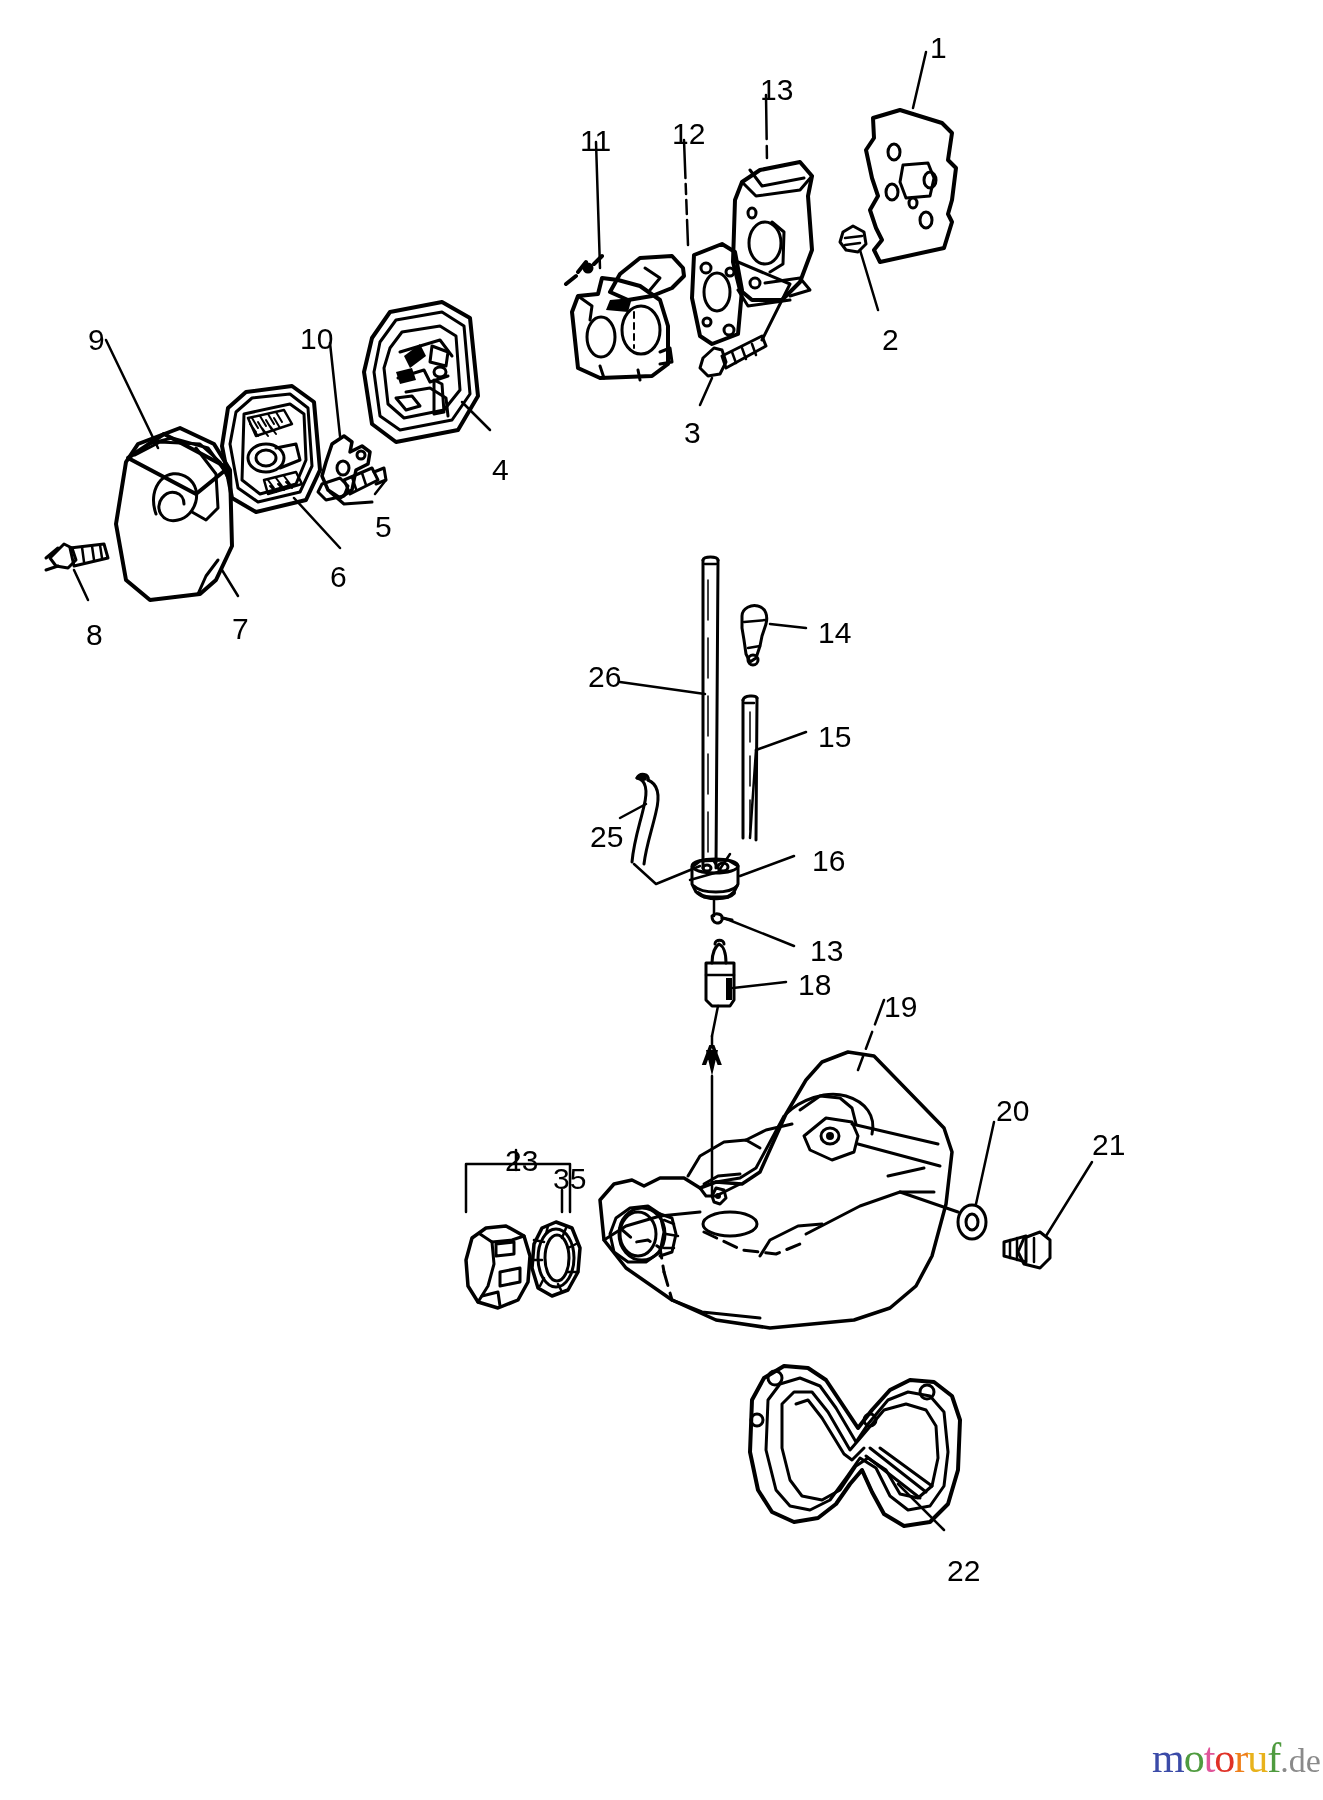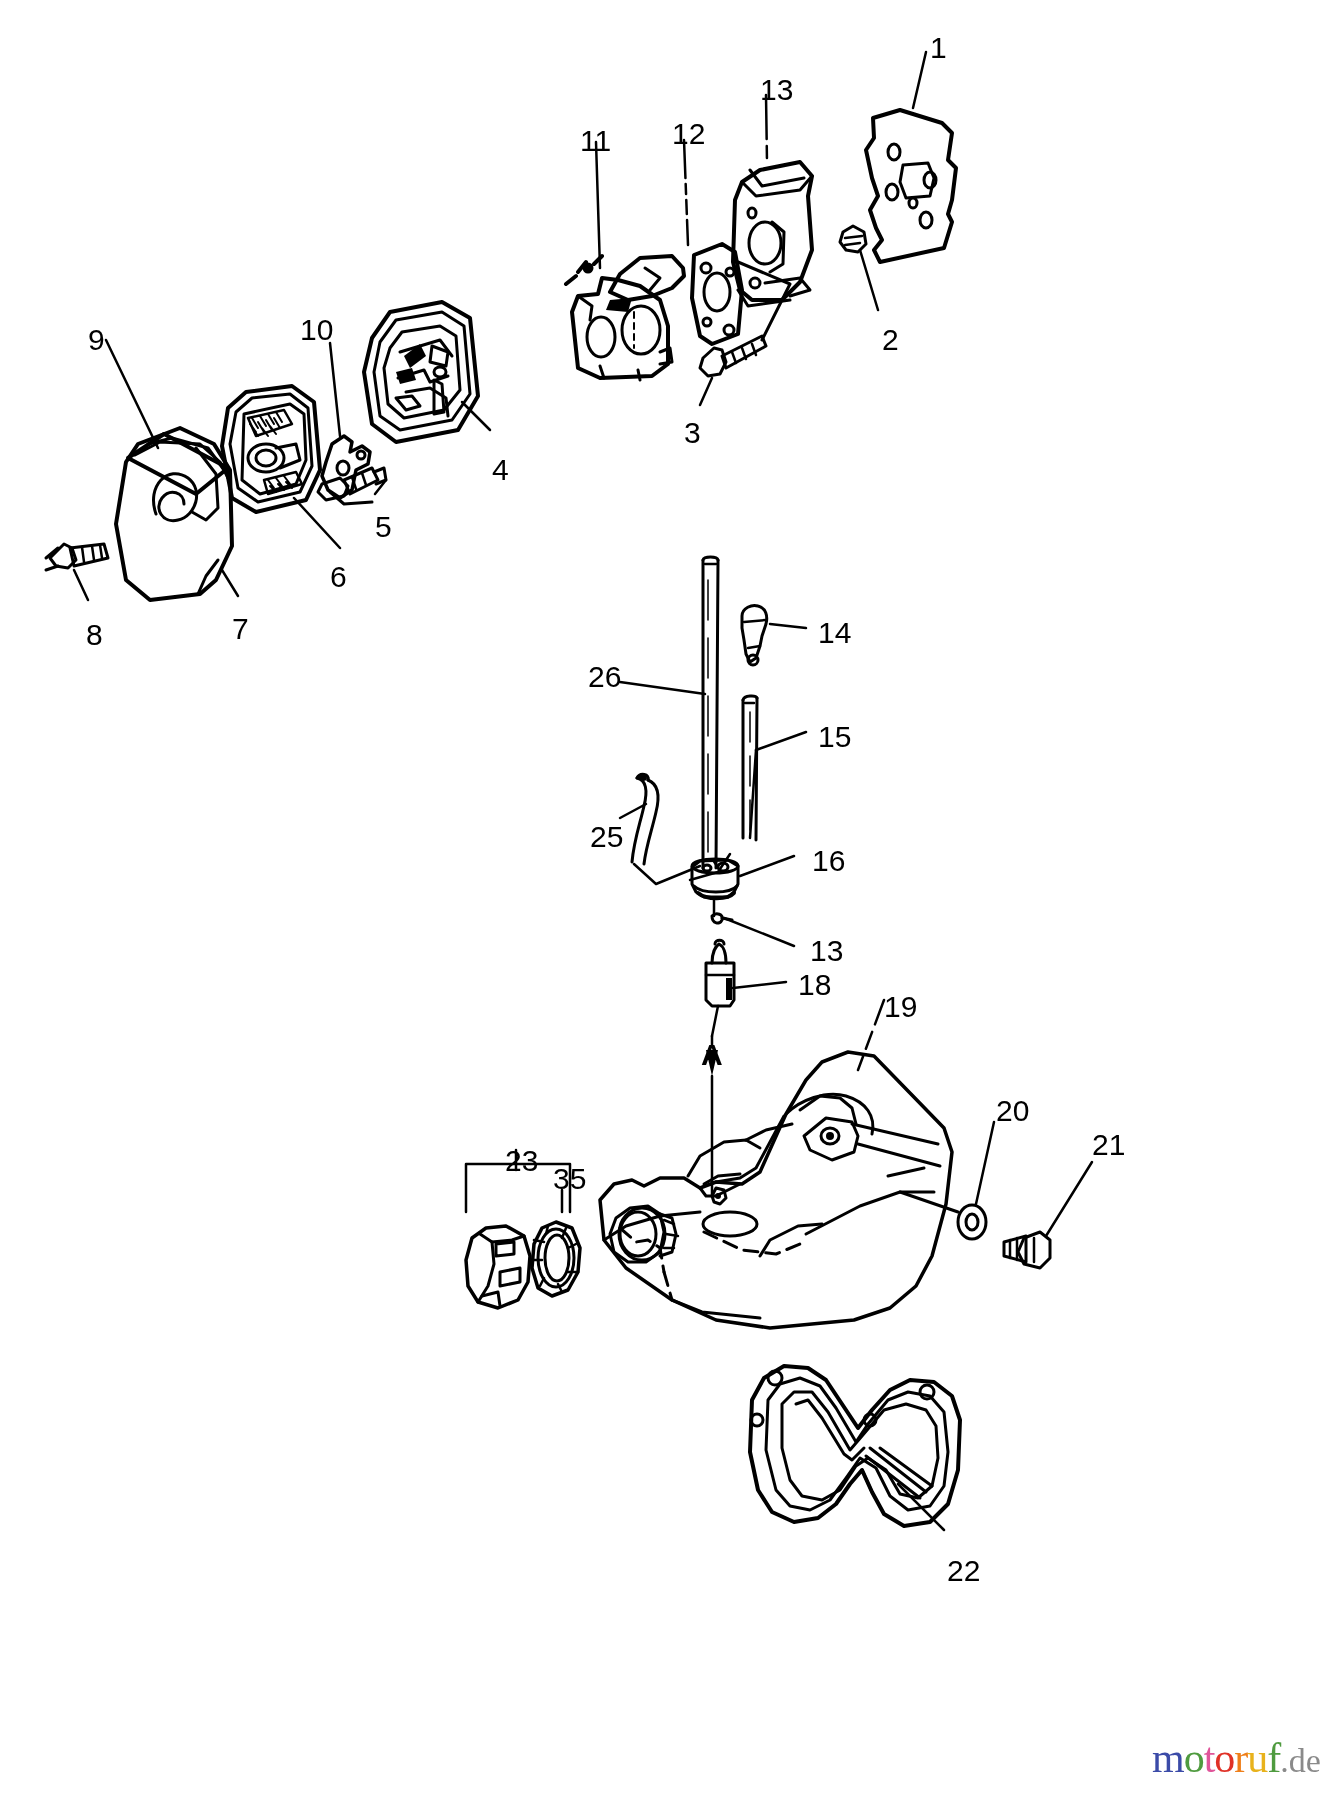--- a/index.html
+++ b/index.html
@@ -404,21 +404,21 @@
 
   <div class="callout" style="left:930px; top:33px;">1</div>
   <div class="callout" style="left:882px; top:325px;">2</div>
   <div class="callout" style="left:684px; top:418px;">3</div>
   <div class="callout" style="left:492px; top:455px;">4</div>
   <div class="callout" style="left:375px; top:512px;">5</div>
   <div class="callout" style="left:330px; top:562px;">6</div>
   <div class="callout" style="left:232px; top:614px;">7</div>
   <div class="callout" style="left:86px;  top:620px;">8</div>
   <div class="callout" style="left:88px;  top:325px;">9</div>
-  <div class="callout" style="left:300px; top:315px;">10</div>
+  <div class="callout" style="left:300px; top:324px;">10</div>
   <div class="callout" style="left:580px; top:126px;">11</div>
   <div class="callout" style="left:672px; top:119px;">12</div>
   <div class="callout" style="left:760px; top:75px;text-align:right;">13</div>
   <div class="callout" style="left:818px; top:618px;">14</div>
   <div class="callout" style="left:818px; top:722px;">15</div>
   <div class="callout" style="left:812px; top:846px;">16</div>
   <div class="callout" style="left:810px; top:936px;">13</div>
   <div class="callout" style="left:798px; top:970px;">18</div>
   <div class="callout" style="left:884px; top:992px;">19</div>
   <div class="callout" style="left:996px; top:1096px;">20</div>

